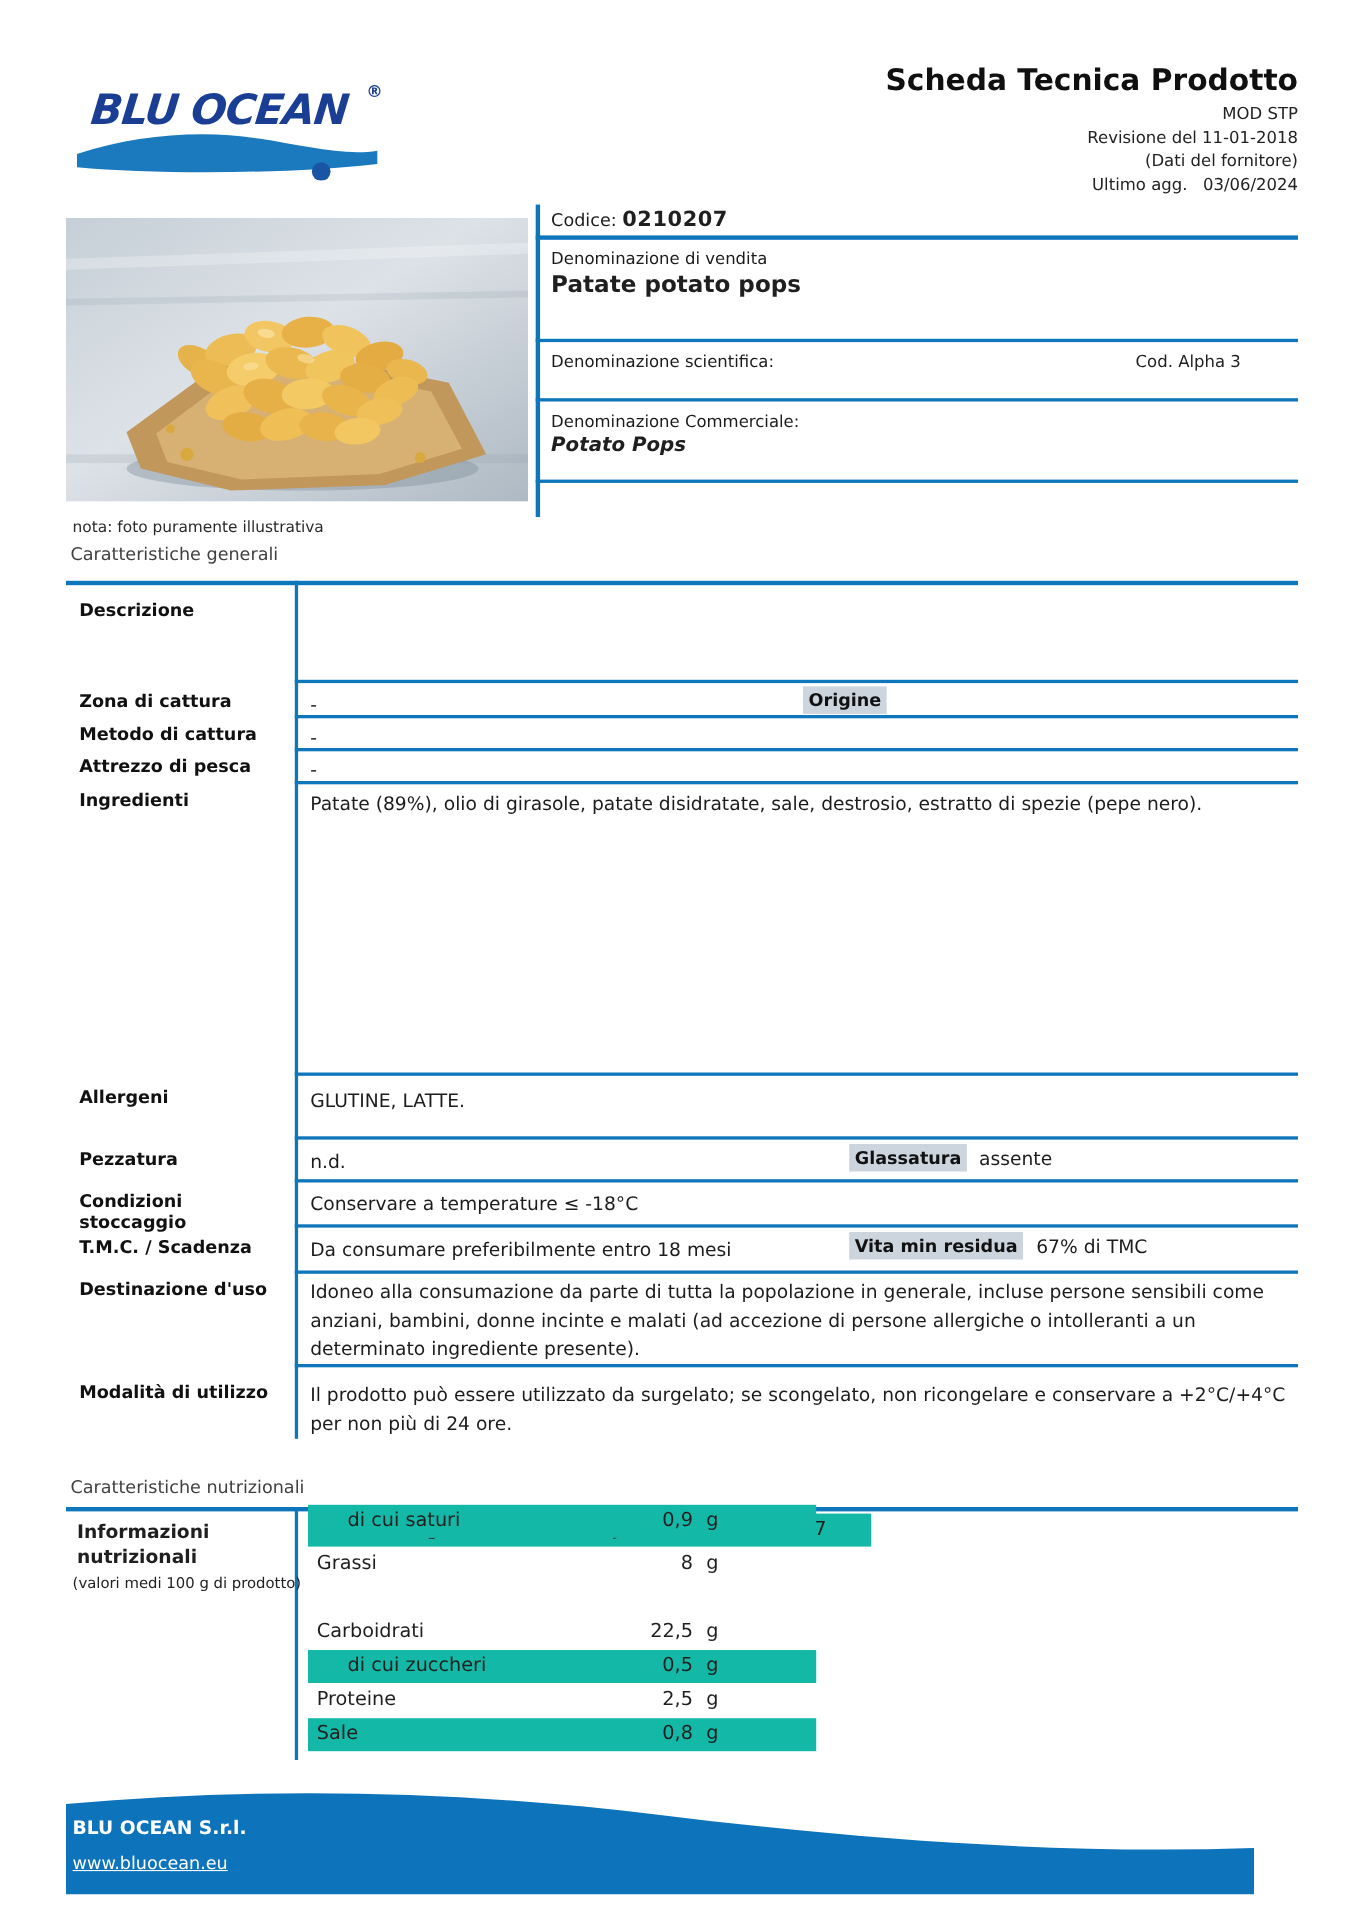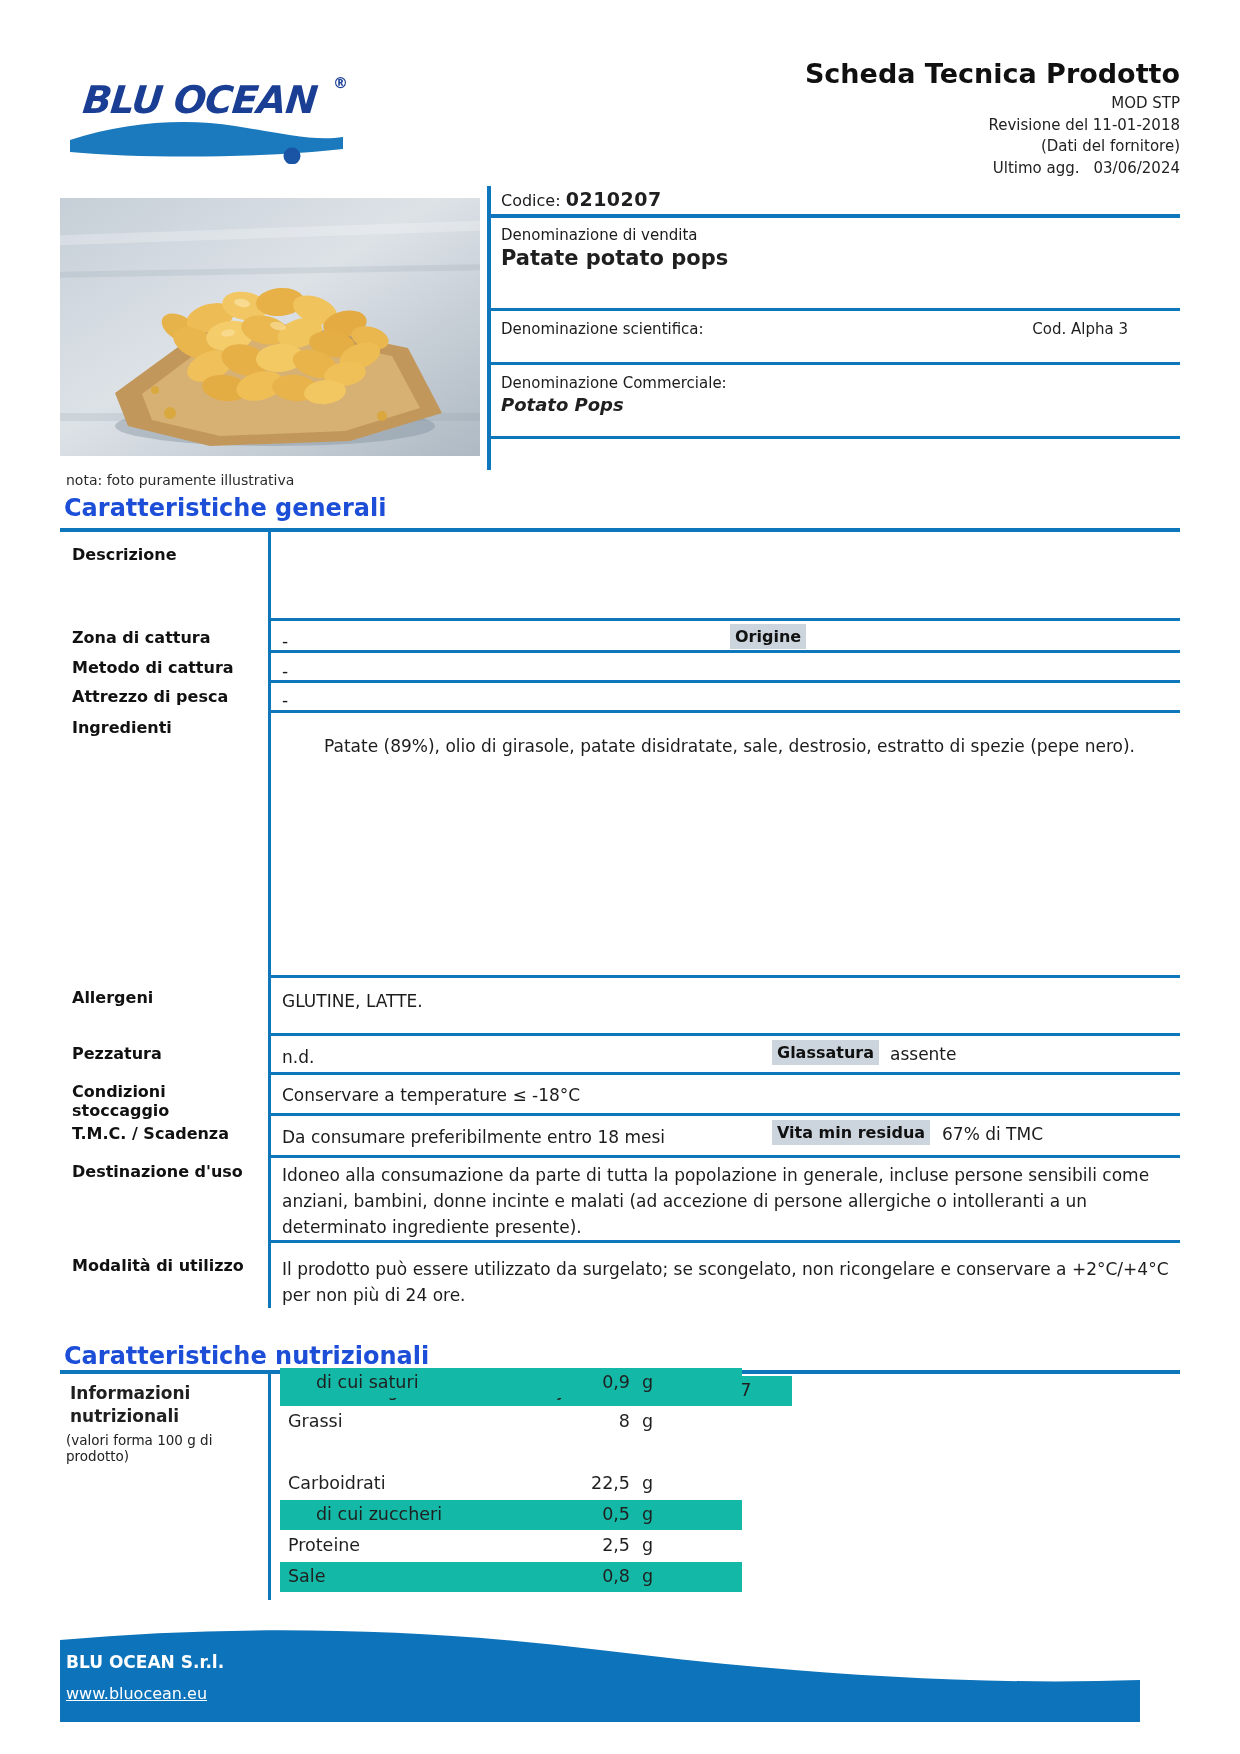--- a/index.html
+++ b/index.html
@@ -29,21 +29,21 @@
   .p-text { position:absolute; left:14px; white-space:nowrap; }
   .code-label { font-size:16px; color:#1b1b1b; }
   .code-value { font-size:19px; font-weight:800; letter-spacing:0.5px; }
   .small-label { font-size:15px; color:#1b1b1b; }
   .sale-name { font-size:21px; font-weight:800; }
   .comm-name { font-size:18px; font-weight:800; font-style:italic; }
   .alpha { position:absolute; right:52px; top:134px; font-size:15px; }
   .hline { position:absolute; background:#0e76ba; }
 
   
-  .sec-title { position:absolute; font-size:24px; font-weight:700; color:#1d4ed8; }
+  .sec-title { position:absolute; font-size:16px; font-weight:400; color:#404040; }
   .nota { position:absolute; left:66px; top:472px; font-size:14px; color:#2a2a2a; }
 
   
   .row-label { position:absolute; left:72px; width:196px; font-size:16px; font-weight:800; color:#111; }
   .row-value { position:absolute; left:282px; font-size:17px; color:#1c1c1c; line-height:26px; }
   .chip { position:absolute; background:#ccd5dd; font-size:16px; font-weight:800; color:#111;
           padding:3px 5px; }
   .chip-val { position:absolute; font-size:17px; color:#1c1c1c; }
   .vbar { position:absolute; background:#0e76ba; width:3px; }
 
@@ -174,21 +174,21 @@
 
   <div class="row-label" style="top:658px;">Metodo di cattura</div>
   <div class="row-value" style="top:658px;">-</div>
   <div class="hline" style="left:268px;top:680px;width:912px;height:3px;"></div>
 
   <div class="row-label" style="top:687px;">Attrezzo di pesca</div>
   <div class="row-value" style="top:687px;">-</div>
   <div class="hline" style="left:268px;top:710px;width:912px;height:3px;"></div>
 
   <div class="row-label" style="top:718px;">Ingredienti</div>
-  <div class="row-value" style="top:733px;width:895px;text-align:center;">Patate (89%), olio di girasole, patate disidratate, sale, destrosio, estratto di spezie (pepe nero).</div>
+  <div class="row-value" style="top:718px;width:895px;">Patate (89%), olio di girasole, patate disidratate, sale, destrosio, estratto di spezie (pepe nero).</div>
   <div class="hline" style="left:268px;top:975px;width:912px;height:3px;"></div>
 
   <div class="row-label" style="top:988px;">Allergeni</div>
   <div class="row-value" style="top:988px;">GLUTINE, LATTE.</div>
   <div class="hline" style="left:268px;top:1033px;width:912px;height:3px;"></div>
 
   <div class="row-label" style="top:1044px;">Pezzatura</div>
   <div class="row-value" style="top:1044px;">n.d.</div>
   <div class="chip" style="left:772px;top:1040px;">Glassatura</div>
   <div class="chip-val" style="left:890px;top:1044px;">assente</div>
@@ -209,21 +209,21 @@
   <div class="hline" style="left:268px;top:1240px;width:912px;height:3px;"></div>
 
   <div class="row-label" style="top:1256px;">Modalità di utilizzo</div>
   <div class="row-value" style="top:1256px;width:900px;">Il prodotto può essere utilizzato da surgelato; se scongelato, non ricongelare e conservare a +2°C/+4°C per non più di 24 ore.</div>
 
   <div class="sec-title" style="left:64px;top:1342px;">Caratteristiche nutrizionali</div>
   <div class="hline" style="left:60px;top:1370px;width:1120px;height:4px;"></div>
   <div class="vbar" style="left:268px;top:1370px;height:230px;"></div>
 
   <div class="nut-info-label">Informazioni nutrizionali</div>
-  <div class="nut-info-note">(valori forma 100 g di prodotto)</div>
+  <div class="nut-info-note">(valori medi 100 g di prodotto)</div>
 
   <div class="nrow wide shaded" style="top:1376px;">
     <span class="nlabel">Valore energetico</span>
     <span class="e-kj">kJ</span>
     <span class="e-kjv">741</span>
     <span class="e-kcal">/ kcal</span>
     <span class="e-kcalv">177</span>
   </div>
 
   <div class="nrow" style="top:1407px;">

